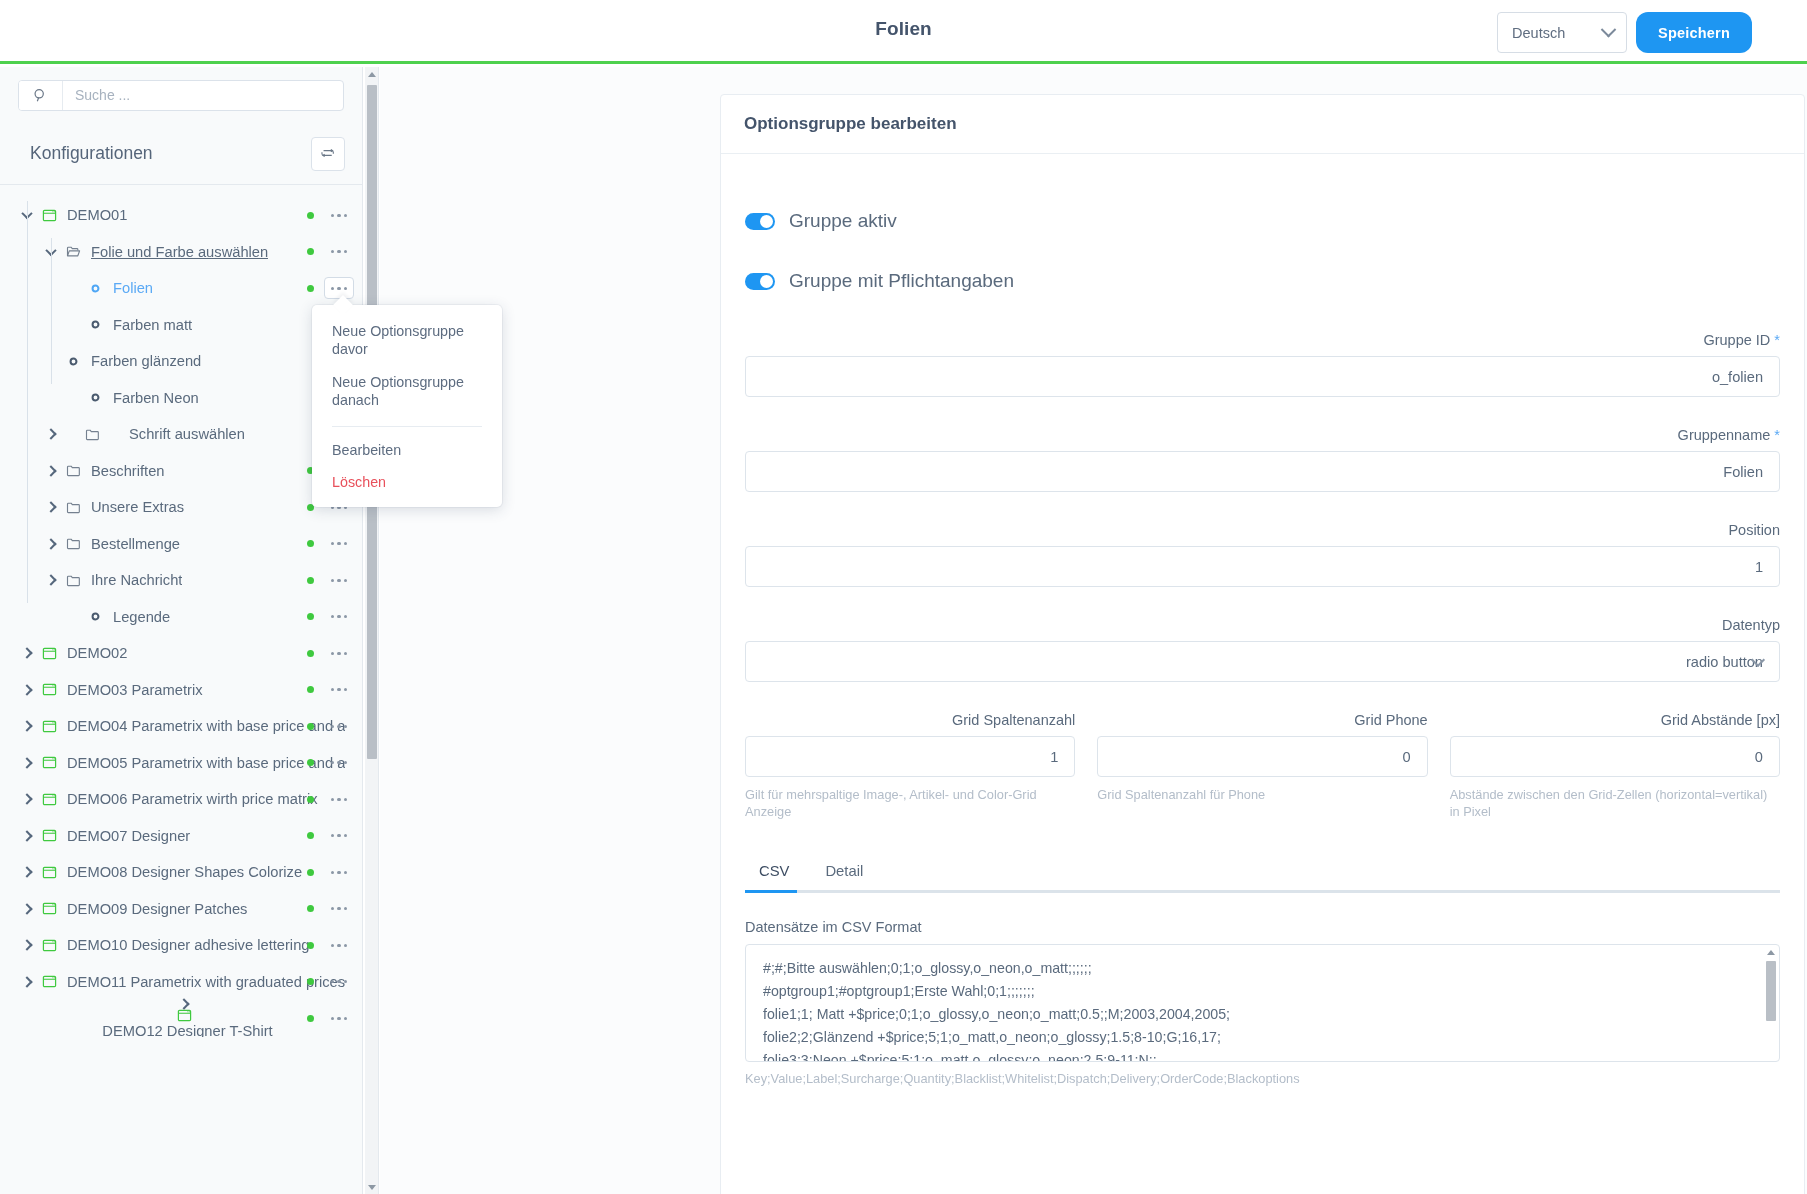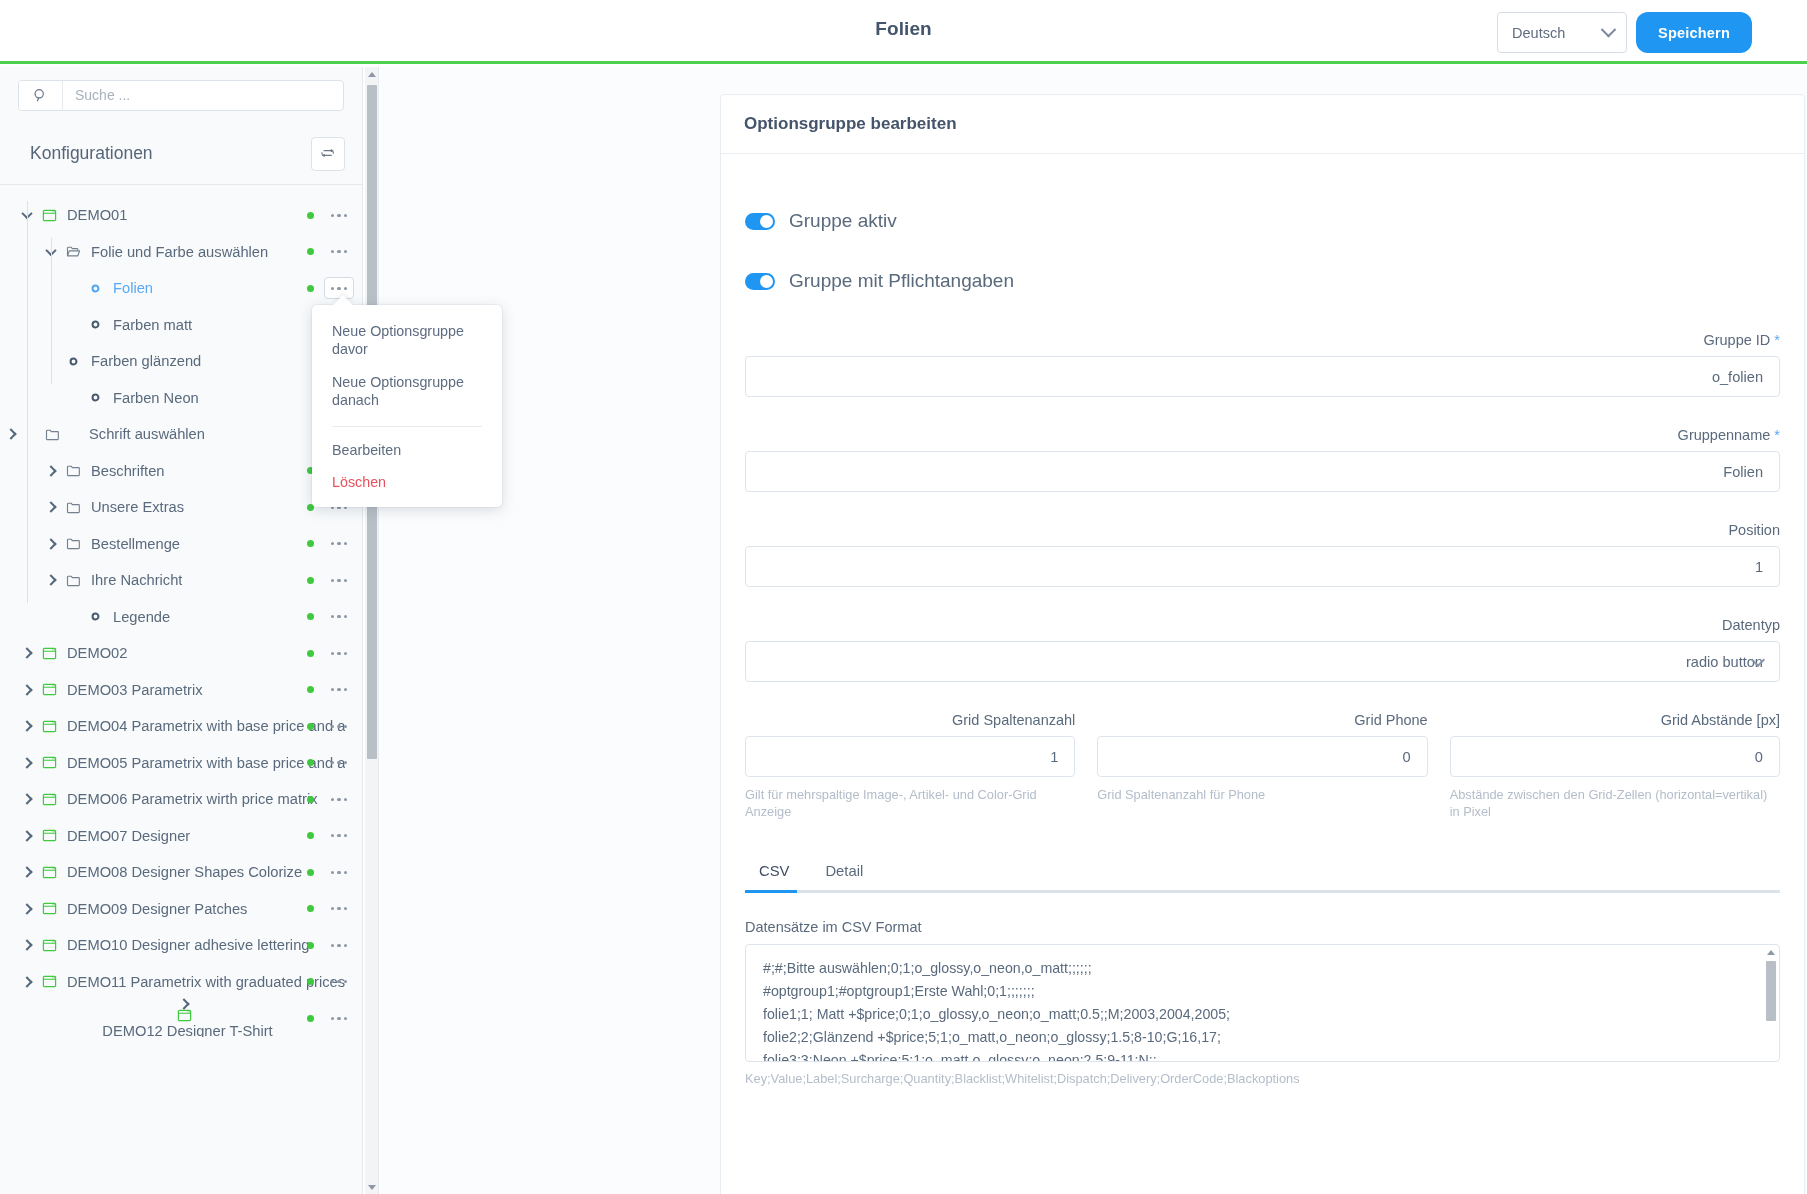--- a/index.html
+++ b/index.html
@@ -297,21 +297,21 @@
           <div class="tree-label">DEMO01</div>
           <div class="row-right">
             <span class="dot"></span>
             <div class="dots-btn">
               <i></i>
               <i></i>
               <i></i>
             </div>
           </div>
         </div>
-        <div class="tree-row" style="padding-left: 40px;">
+        <div class="tree-row" style="padding-left: 40px; text-decoration: underline;">
           <div class="caret caret-down">
             <span class="caret-glyph"></span>
           </div>
           <div class="ic">
             <svg width="15" height="15" viewBox="0 0 16 16">
               <path d="M1.6 12.6V4.2a.8.8 0 0 1 .8-.8h3.1l1.2 1.5h5.1a.8.8 0 0 1 .8.8v1" fill="none" stroke="#74808f" stroke-width="1.2"></path>
               <path d="M1.6 12.6l1.9-5.3h11l-1.9 5.3z" fill="none" stroke="#74808f" stroke-width="1.2" stroke-linejoin="round"></path>
             </svg>
           </div>
           <div class="tree-label">Folie und Farbe auswählen</div>
@@ -364,21 +364,21 @@
         <div class="tree-row" style="padding-left: 62px;">
           <div class="caret "></div>
           <div class="ic">
             <svg width="11" height="11" viewBox="0 0 12 12">
               <circle cx="6" cy="6" r="3.2" fill="none" stroke="#4a5a6e" stroke-width="2.2"></circle>
             </svg>
           </div>
           <div class="tree-label">Farben Neon</div>
           <div class="row-right"></div>
         </div>
-        <div class="tree-row" style=" gap: 19px;">
+        <div class="tree-row" style="padding-left: 40px; gap: 19px;">
           <div class="caret caret-right">
             <span class="caret-glyph"></span>
           </div>
           <div class="ic">
             <svg width="15" height="15" viewBox="0 0 16 16">
               <path d="M1.6 12.6V4.2a.8.8 0 0 1 .8-.8h3.1l1.2 1.5h6.7a.8.8 0 0 1 .8.8v6.9a.8.8 0 0 1-.8.8H2.4a.8.8 0 0 1-.8-.8z" fill="none" stroke="#74808f" stroke-width="1.2" stroke-linejoin="round"></path>
             </svg>
           </div>
           <div class="tree-label">Schrift auswählen</div>
           <div class="row-right"></div>

